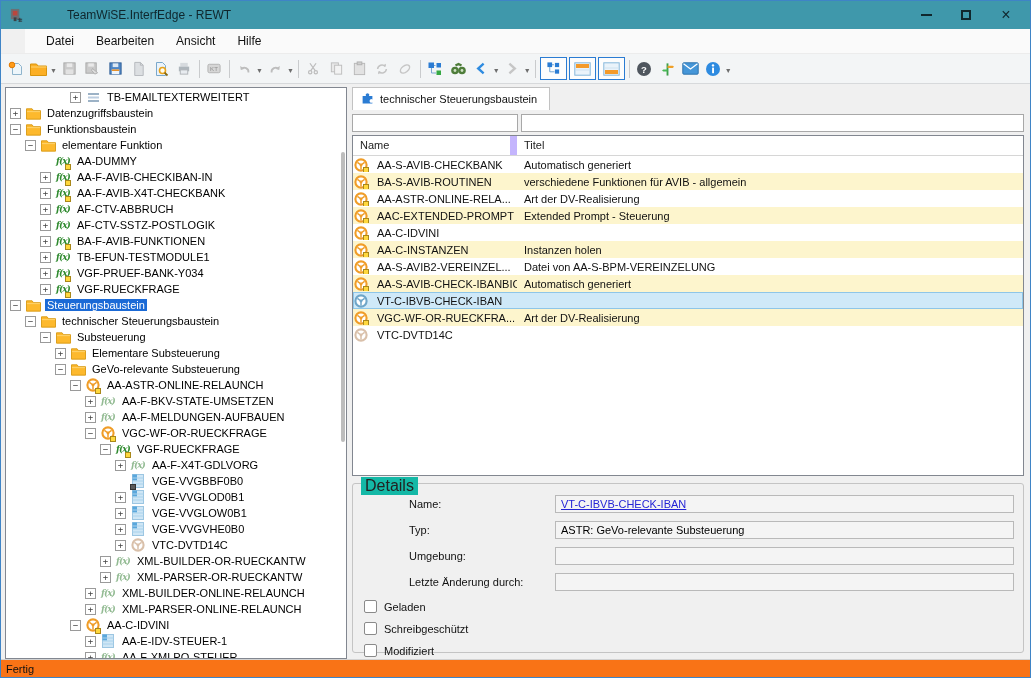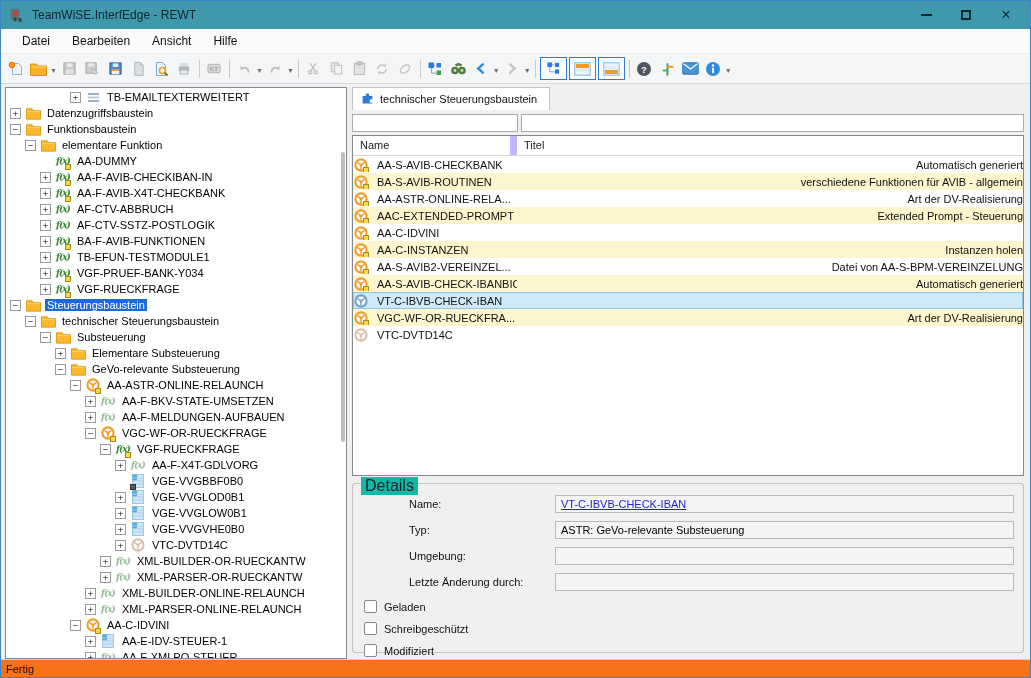--- a/index.html
+++ b/index.html
@@ -1,30 +1,30 @@
 <!DOCTYPE html>
 <html><head>
 <meta charset="utf-8">
 <style>
   html,body{margin:0;padding:0;}
   body{width:1031px;height:678px;overflow:hidden;font-family:"Liberation Sans",sans-serif;background:#d4d4d4;}
   .window{width:1031px;height:678px;box-sizing:border-box;border:1px solid #3f84c6;display:flex;flex-direction:column;background:#f0f0f0;}
 
   
-  .titlebar{height:28px;flex:0 0 auto;background:#3f98ab;display:flex;align-items:center;padding:0 4px 0 8px;}
+  .titlebar{height:28px;flex:0 0 auto;background:#3f98ab;display:flex;align-items:center;padding:0 4px 0 8px;gap:35px;}
   .app-icon{width:15px;height:15px;position:relative;flex:0 0 auto;}
   .title-text{font-size:12px;color:#0f262c;margin-left:8px;flex:1;white-space:nowrap;}
   .winbtns{display:flex;align-items:center;}
   .winbtn{width:40px;height:28px;display:flex;align-items:center;justify-content:center;color:#10272d;}
   .glyph-min{width:11px;height:0;border-top:2px solid #10272d;}
   .glyph-max{width:10px;height:10px;border:2px solid #10272d;box-sizing:border-box;}
   .glyph-close{font-size:16px;line-height:16px;}
 
   
-  .menubar{height:24px;flex:0 0 auto;background:#fafafa;display:flex;align-items:center;padding-left:10px;}
+  .menubar{height:24px;flex:0 0 auto;background:#fafafa;display:flex;align-items:center;padding-left:10px;margin-left:24px;}
   .menu-item{font-size:12px;color:#111;padding:4px 11px;}
 
   
   .toolbar{height:29px;flex:0 0 auto;background:#f3f5f6;border-top:1px solid #ececec;border-bottom:1px solid #d7d9db;display:flex;align-items:center;padding-left:3px;}
   .tbtn{height:23px;min-width:21px;display:flex;align-items:center;justify-content:center;padding:0 1px;flex:0 0 auto;}
   .tbtn.framed{border:1px solid #2b7cd3;background:#fdfdfd;margin:0 1px;height:21px;min-width:23px;}
   .caret{font-size:7px;color:#6e6e6e;margin:4px 1px 0 0;}
   .tsep{width:1px;height:18px;background:#c9cbcd;margin:0 3px;flex:0 0 auto;}
   .tbtn svg{display:block;}
 
@@ -56,21 +56,21 @@
   .filter-name{width:166px;flex:0 0 auto;}
   .filter-titel{flex:1;}
   .listview{flex:1;background:#fff;border:1px solid #828790;overflow:hidden;display:flex;flex-direction:column;min-height:0;}
   .lv-header{display:flex;height:19px;border-bottom:1px solid #d6d6d6;flex:0 0 auto;font-size:11px;color:#222;background:#fff;}
   .lv-h-name{width:164px;box-sizing:border-box;padding:3px 4px 0 7px;border-right:7px solid #c4b5fd;}
   .lv-h-titel{flex:1;padding:3px 4px 0 7px;}
   .lv-row{display:flex;height:17px;align-items:center;font-size:11px;color:#111;}
   .lv-row.yellow{background:#fdf5cd;}
   .lv-row.selected{background:#cfe9f8;outline:1px solid #8ec6e8;outline-offset:-1px;}
   .lv-name{width:164px;flex:0 0 auto;display:flex;align-items:center;gap:4px;padding-left:0;box-sizing:border-box;white-space:nowrap;overflow:hidden;}
-  .lv-titel{flex:1;padding-left:7px;white-space:nowrap;overflow:hidden;text-align:right;}
+  .lv-titel{flex:1;padding-left:7px;white-space:nowrap;overflow:hidden;}
 
   
   .details{flex:0 0 auto;border:1px solid #c4c4c4;border-radius:3px;margin:7px 0 6px;position:relative;padding:11px 9px 4px 9px;height:170px;box-sizing:border-box;background:#f0f0f0;}
   .details-legend{position:absolute;top:-7px;left:8px;background:#14b8a6;font-size:16px;padding:0 4px;color:#222;}
   .drow{display:flex;align-items:center;margin-bottom:8px;}
   .dlabel{width:146px;flex:0 0 auto;font-size:11px;color:#111;padding-left:47px;}
   .dfield{flex:1;height:18px;border:1px solid #b9b9b9;background:#f4f4f4;font-size:11px;display:flex;align-items:center;padding:0 5px;box-sizing:border-box;white-space:nowrap;overflow:hidden;}
   a.dlink{color:#2424d6;text-decoration:underline;font-size:11px;}
   .cbrow{display:flex;align-items:center;gap:7px;margin:0 0 7px 2px;height:15px;}
   .cbox{width:13px;height:13px;border:1px solid #8a8a8a;border-radius:2px;background:#fff;flex:0 0 auto;box-sizing:border-box;}

